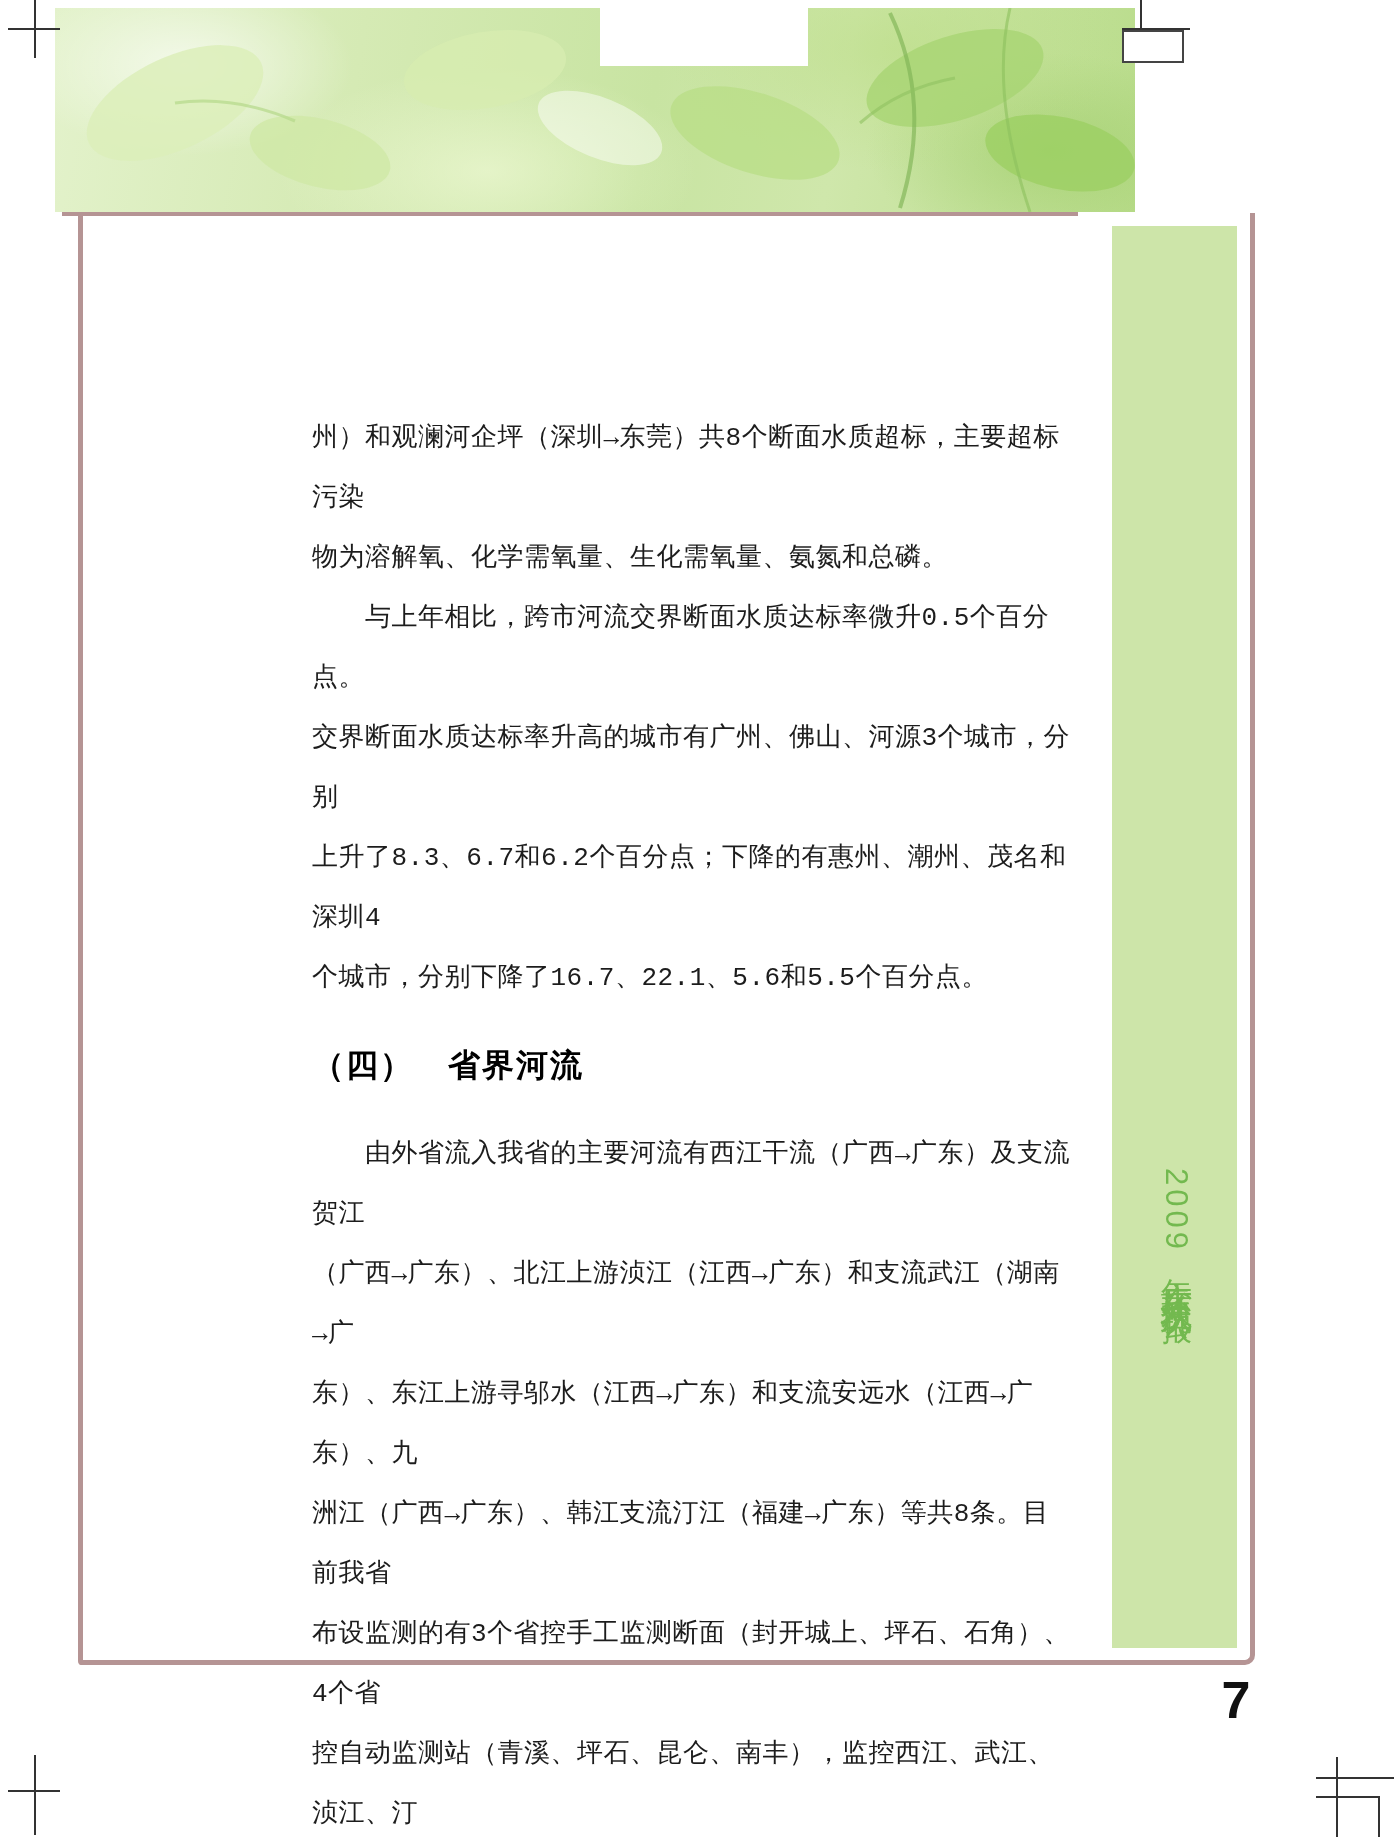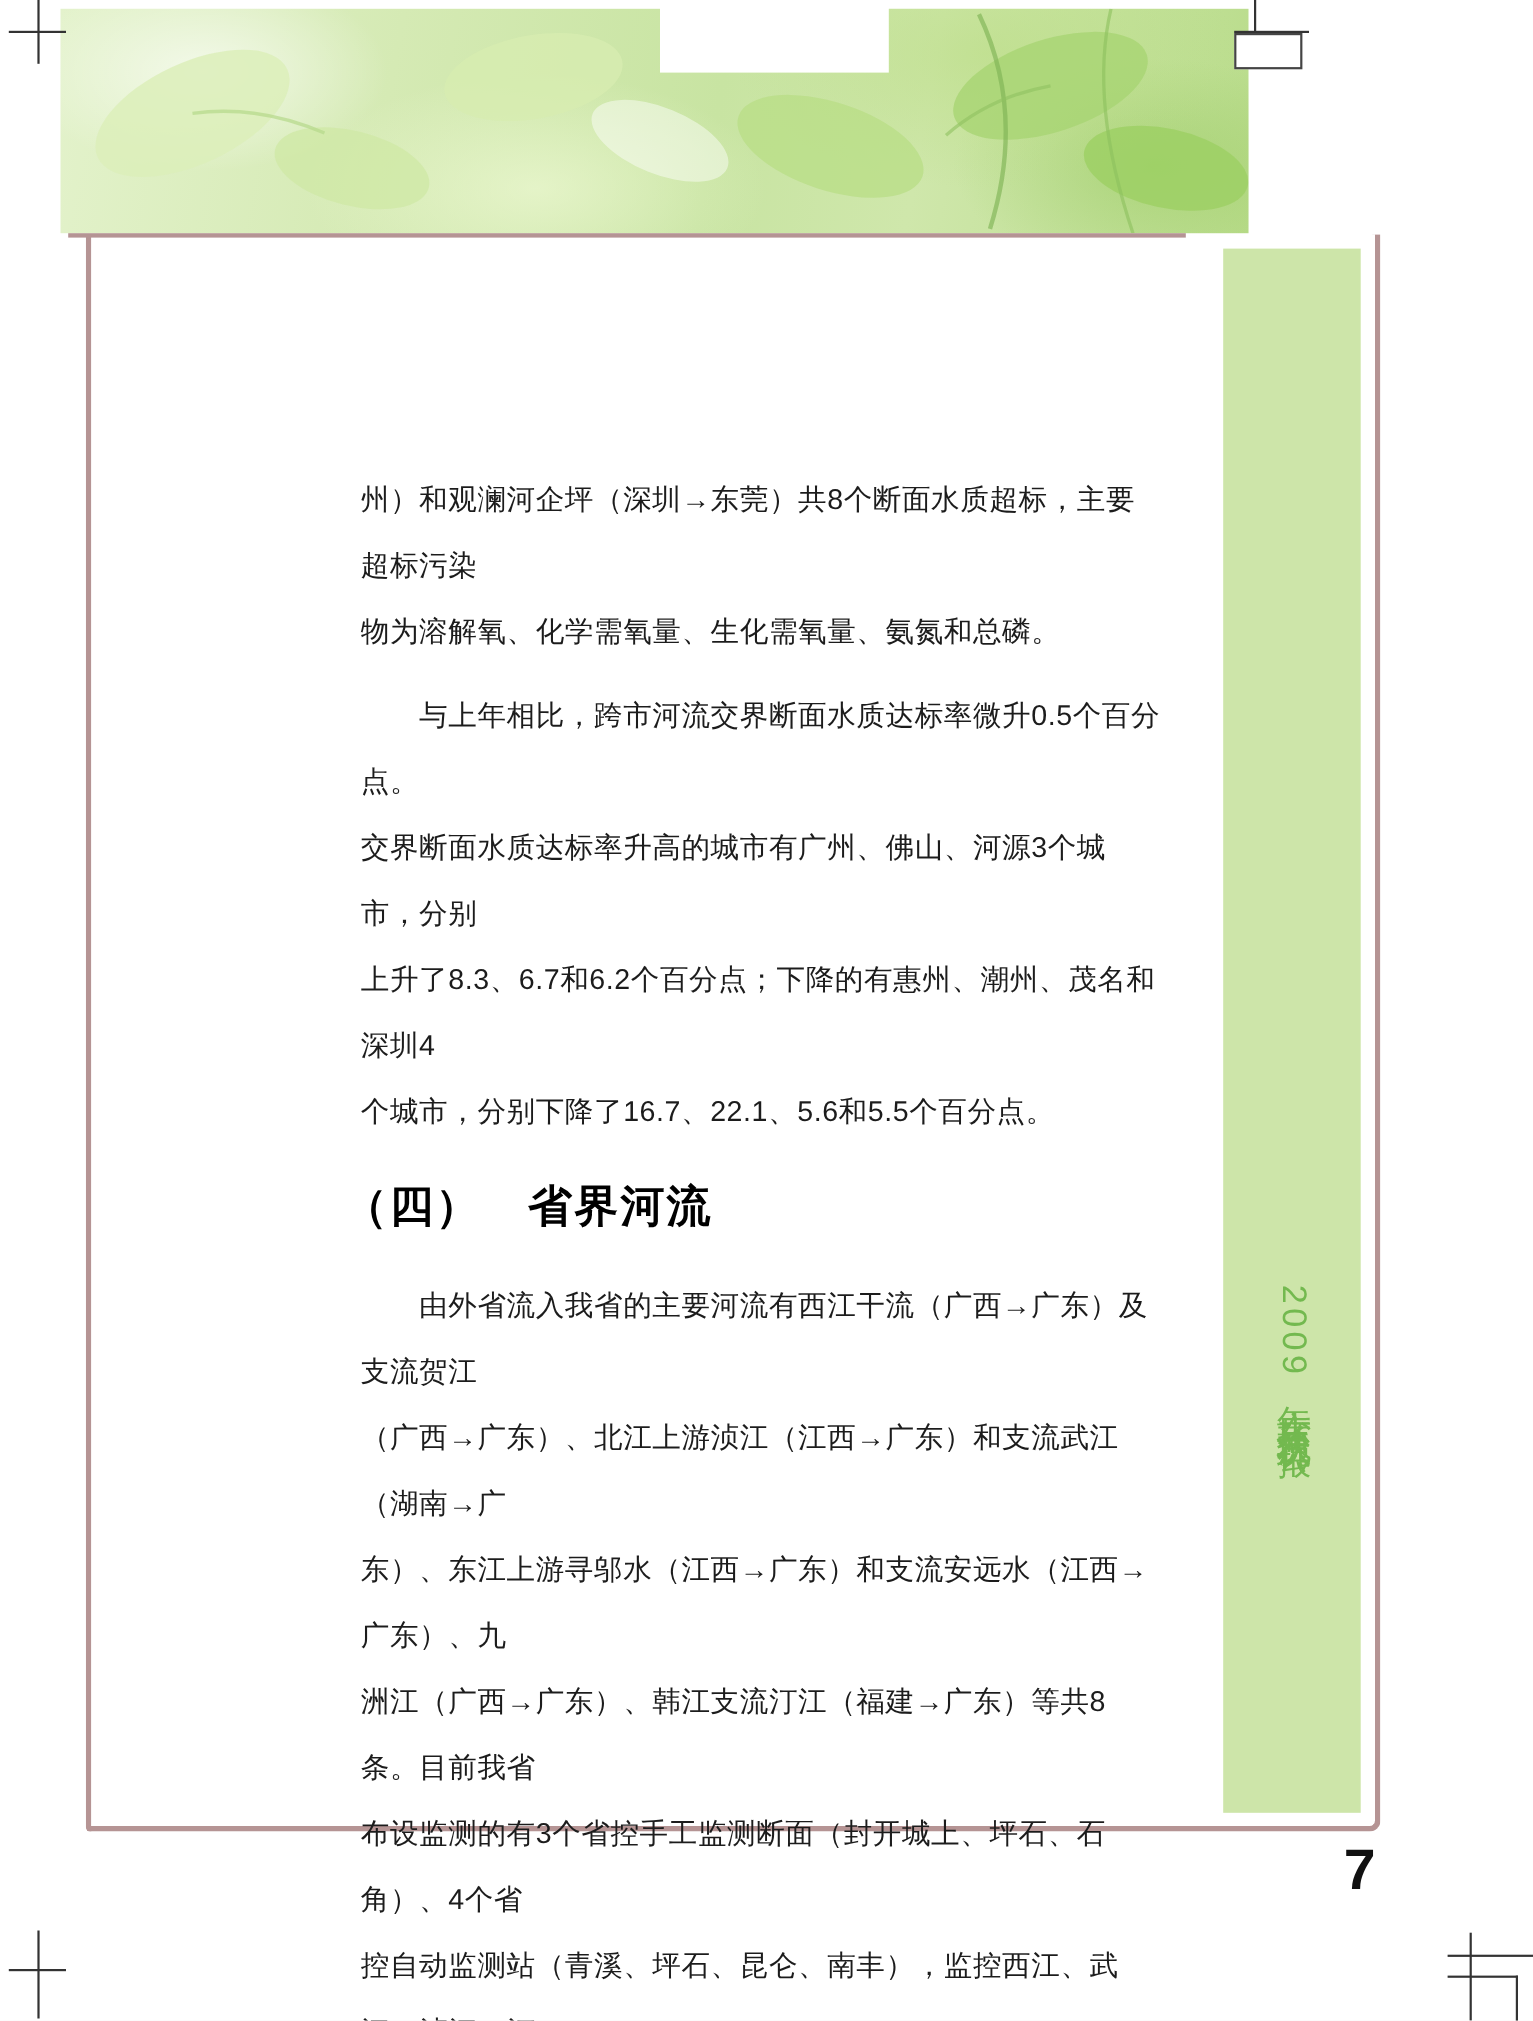--- a/index.html
+++ b/index.html
@@ -41,23 +41,23 @@
     position:absolute; left:1155px; top:1168px; height:470px;
     writing-mode:vertical-rl; text-orientation:mixed;
     font-size:31px; letter-spacing:4px; color:#73b94f; font-weight:400;
   }
 
   
   .content {
     position:absolute; left:312px; top:408px; width:760px;
     color:#1c1c1c; font-size:26px; line-height:60px; letter-spacing:0.5px;
   }
-  .para { margin:16px; white-space:pre-line; }
+  .para { margin:0; white-space:pre-line;font-family:Liberation Mono, monospace; }
   .section-heading {
-    margin:30px 0 32px 0; font-size:40px; line-height:54px; font-weight:700; color:#000000;
+    margin:30px 0 32px 0; font-size:32px; line-height:54px; font-weight:700; color:#000000;
     letter-spacing:2px; white-space:pre;
   }
 
   
   .page-number {
     position:absolute; left:1196px; top:1672px; width:80px;
     font-size:52px; font-weight:700; color:#111111; text-align:center; line-height:56px;
   }
 
   

